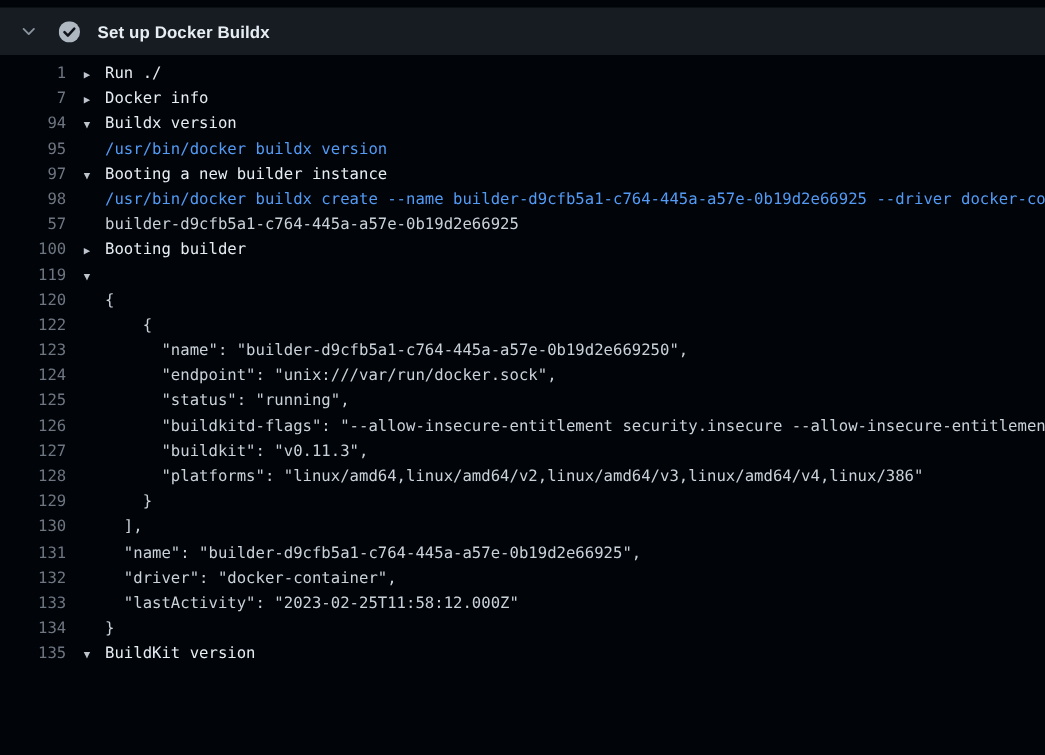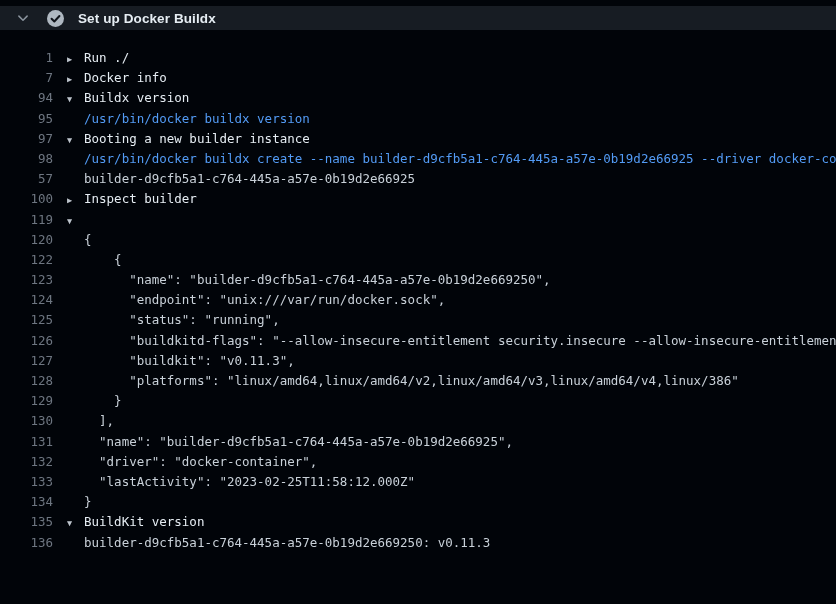--- a/index.html
+++ b/index.html
@@ -16,21 +16,21 @@
     width: 836px;
     height: 604px;
     overflow: hidden;
   }
   
   .step-header {
     position: absolute;
     top: 6px;
     left: 0;
     width: 836px;
-    height: 24px;
+    height: 38px;
     background: var(--header-bg, #171c23);
     display: flex;
     align-items: center;
     cursor: pointer;
   }
   .chev {
     width: 16px;
     height: 16px;
     margin-left: 15px;
     display: flex;
@@ -152,21 +152,21 @@
         <span class="txt">/usr/bin/docker buildx create --name builder-d9cfb5a1-c764-445a-a57e-0b19d2e66925 --driver docker-container</span>
       </div>
       <div class="row output">
         <span class="num">57</span>
         <span class="marker"></span>
         <span class="txt">builder-d9cfb5a1-c764-445a-a57e-0b19d2e66925</span>
       </div>
       <div class="row group">
         <span class="num">100</span>
         <span class="marker">▶</span>
-        <span class="txt">Inspect builder</span>
+        <span class="txt">Booting builder</span>
       </div>
       <div class="row group">
         <span class="num">119</span>
         <span class="marker">▼</span>
       </div>
       <div class="row output">
         <span class="num">120</span>
         <span class="marker"></span>
         <span class="txt">{</span>
       </div>
@@ -233,20 +233,15 @@
       <div class="row output">
         <span class="num">134</span>
         <span class="marker"></span>
         <span class="txt">}</span>
       </div>
       <div class="row group">
         <span class="num">135</span>
         <span class="marker">▼</span>
         <span class="txt">BuildKit version</span>
       </div>
-      <div class="row output">
-        <span class="num">136</span>
-        <span class="marker"></span>
-        <span class="txt">builder-d9cfb5a1-c764-445a-a57e-0b19d2e669250: v0.11.3</span>
-      </div>
     </div>
 
 </div>
 
 </body></html>

